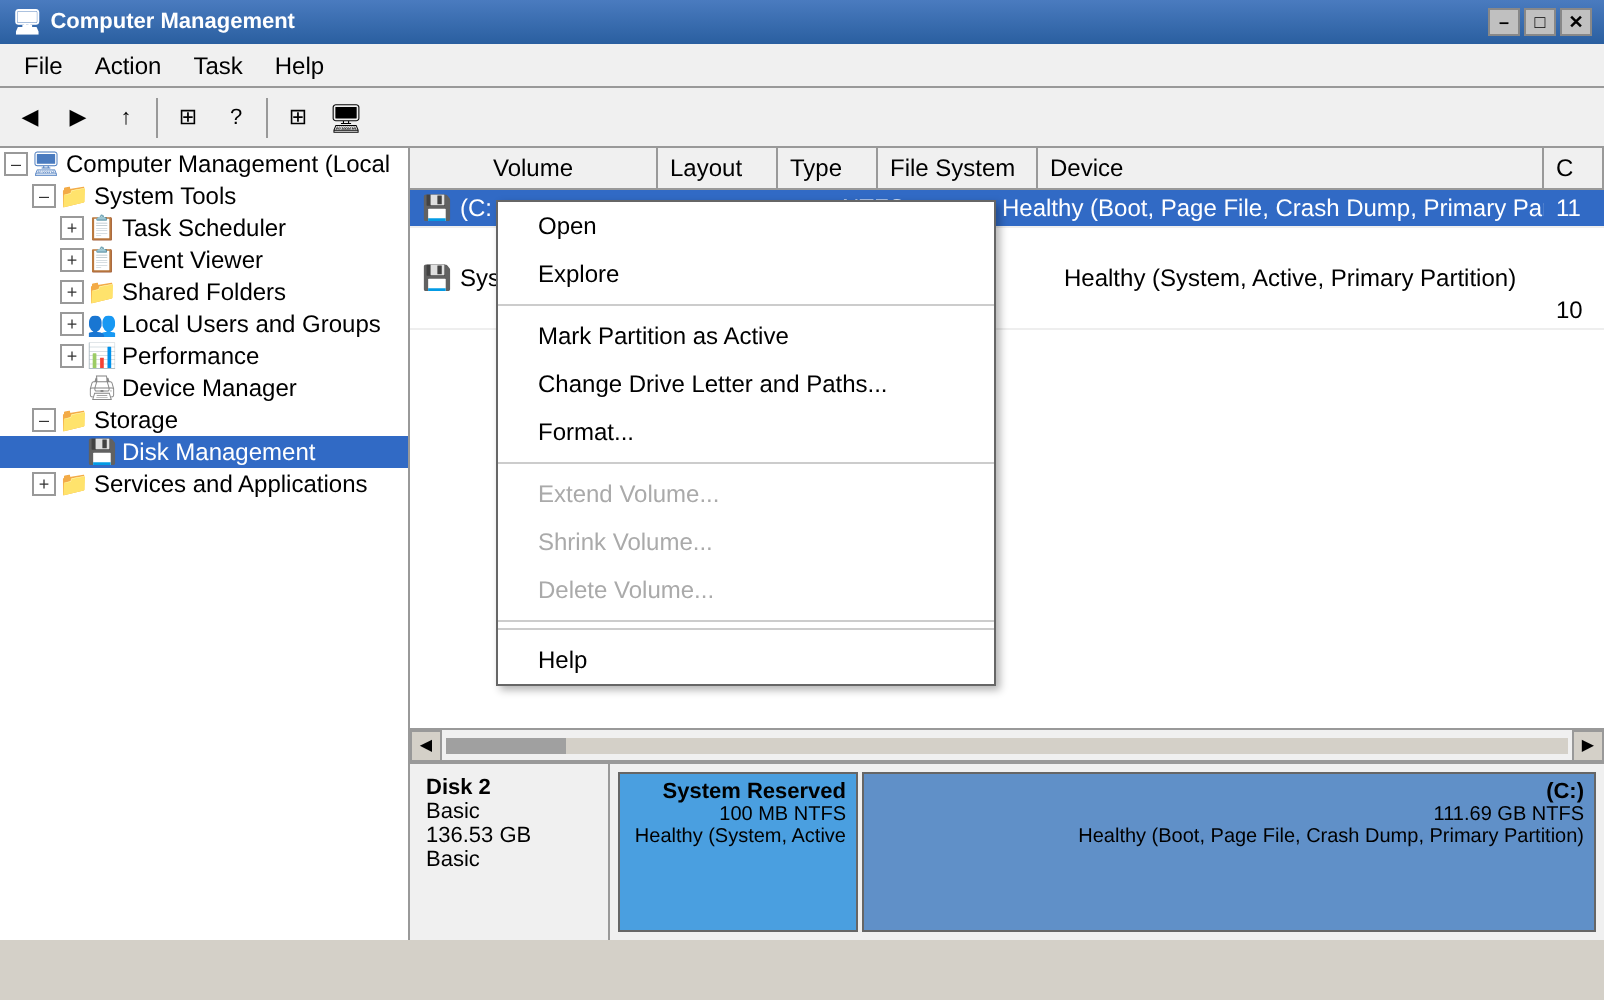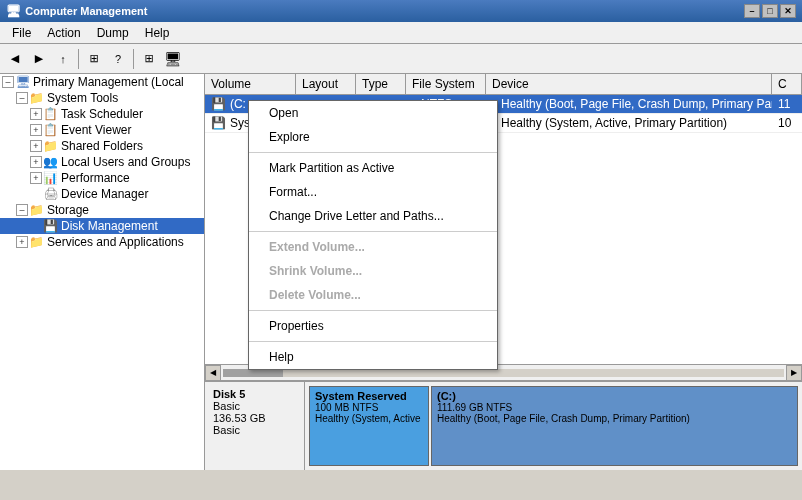--- a/index.html
+++ b/index.html
@@ -209,20 +209,21 @@
       padding: 4px;
       align-items: stretch;
     }
     .disk-segment {
       display: flex;
       flex-direction: column;
       justify-content: flex-start;
       padding: 3px 5px;
       font-size: 11px;
       border: 1px solid #666;
+      align-items: flex-end;
     }
     .disk-segment.system-reserved {
       background: #4a9fe0;
       width: 120px;
     }
     .disk-segment.c-drive {
       background: #6090c8;
       flex: 1;
     }
     .disk-segment-label { font-weight: bold; font-size: 11px; color: #000; }
@@ -237,21 +238,21 @@
       background: white;
       border: 1px solid #666;
       box-shadow: 2px 2px 4px rgba(0,0,0,0.3);
       z-index: 100;
       font-size: 12px;
     }
     .ctx-item {
       padding: 5px 20px;
       cursor: pointer;
     }
-    .ctx-item.disabled { color: #aaa; cursor: default; font-weight: bold; }
+    .ctx-item.disabled { color: #aaa; cursor: default; }
     .ctx-sep {
       height: 1px;
       background: #ccc;
       margin: 3px 0;
     }
 
     .selected-row-highlight {
       background: #316ac5;
       color: white;
     }
@@ -265,21 +266,21 @@
   <div id="title-bar-controls">
     <div class="title-btn">–</div>
     <div class="title-btn">□</div>
     <div class="title-btn">✕</div>
   </div>
 </div>
 
 <div id="menu-bar">
   <div class="menu-item">File</div>
   <div class="menu-item">Action</div>
-  <div class="menu-item">Dump</div>
+  <div class="menu-item">Task</div>
   <div class="menu-item">Help</div>
 </div>
 
 <div id="toolbar">
   <div class="toolbar-btn">◀</div>
   <div class="toolbar-btn">▶</div>
   <div class="toolbar-btn">↑</div>
   <div class="toolbar-sep"></div>
   <div class="toolbar-btn">⊞</div>
   <div class="toolbar-btn">?</div>
@@ -288,21 +289,21 @@
   <div class="toolbar-btn" style="font-size:14px;">🖥</div>
 </div>
 
 <div id="main">
 
   <div id="tree-panel">
 
     <div class="tree-item" style="padding-left:2px;">
       <div class="tree-expander">–</div>
       <span class="tree-icon" style="color:#4a7bbf;">🖥</span>
-      <span>Primary Management (Local</span>
+      <span>Computer Management (Local</span>
     </div>
 
     <div class="tree-item" style="padding-left:16px;">
       <div class="tree-expander">–</div>
       <span class="tree-icon" style="color:#f0c040;">📁</span>
       <span>System Tools</span>
     </div>
 
     <div class="tree-item" style="padding-left:30px;">
       <div class="tree-expander">+</div>
@@ -353,21 +354,21 @@
     <div class="tree-item" style="padding-left:16px;">
       <div class="tree-expander">+</div>
       <span class="tree-icon" style="color:#f0c040;">📁</span>
       <span>Services and Applications</span>
     </div>
   </div>
 
   <div id="content-panel">
 
     <div id="table-header">
-      <div class="col-header" style="width:91px;">Volume</div>
+      <div class="col-header" style="width:124px;text-align:center;">Volume</div>
       <div class="col-header" style="width:60px;">Layout</div>
       <div class="col-header" style="width:50px;">Type</div>
       <div class="col-header" style="width:80px;">File System</div>
       <div class="col-header" style="flex:1;">Device</div>
       <div class="col-header" style="width:30px;">C</div>
     </div>
 
     <div id="table-body">
 
       <div class="table-row selected-row-highlight">
@@ -383,37 +384,37 @@
       </div>
 
       <div class="table-row">
         <div class="table-cell" style="width:100px; display:flex; align-items:center; gap:4px;">
           <span style="font-size:12px;">💾</span>
           <span>Sys</span>
         </div>
         <div class="table-cell" style="width:60px;"></div>
         <div class="table-cell" style="width:50px;"></div>
         <div class="table-cell" style="width:80px;"></div>
-        <div class="table-cell" style="flex:1;">Healthy (System, Active, Primary Partition)</div>
-        <div class="table-cell" style="width:30px;">10</div>
+        <div class="table-cell" style="flex:1;margin-left:31px;">Healthy (System, Active, Primary Partition)</div>
+        <div class="table-cell" style="width:30px;margin-top:32px;">10</div>
       </div>
     </div>
 
     <div id="h-scroll">
       <div class="scroll-arrow">◀</div>
       <div class="scroll-track">
         <div class="scroll-thumb"></div>
       </div>
       <div class="scroll-arrow">▶</div>
     </div>
 
     <div id="disk-panel">
       <div id="disk-panel-inner">
         <div class="disk-label">
-          <div style="font-weight:bold;">Disk 5</div>
+          <div style="font-weight:bold;">Disk 2</div>
           <div>Basic</div>
           <div>136.53 GB</div>
           <div>Basic</div>
         </div>
         <div class="disk-segments">
           <div class="disk-segment system-reserved">
             <div class="disk-segment-label">System Reserved</div>
             <div class="disk-segment-info">100 MB NTFS</div>
             <div class="disk-segment-info">Healthy (System, Active</div>
           </div>
@@ -427,23 +428,22 @@
     </div>
 
   </div>
 </div>
 
 <div id="context-menu">
   <div class="ctx-item">Open</div>
   <div class="ctx-item">Explore</div>
   <div class="ctx-sep"></div>
   <div class="ctx-item">Mark Partition as Active</div>
+  <div class="ctx-item">Change Drive Letter and Paths...</div>
   <div class="ctx-item">Format...</div>
-  <div class="ctx-item">Change Drive Letter and Paths...</div>
   <div class="ctx-sep"></div>
   <div class="ctx-item disabled">Extend Volume...</div>
   <div class="ctx-item disabled">Shrink Volume...</div>
   <div class="ctx-item disabled">Delete Volume...</div>
   <div class="ctx-sep"></div>
-  <div class="ctx-item">Properties</div>
   <div class="ctx-sep"></div>
   <div class="ctx-item">Help</div>
 </div>
 
 </body></html>

